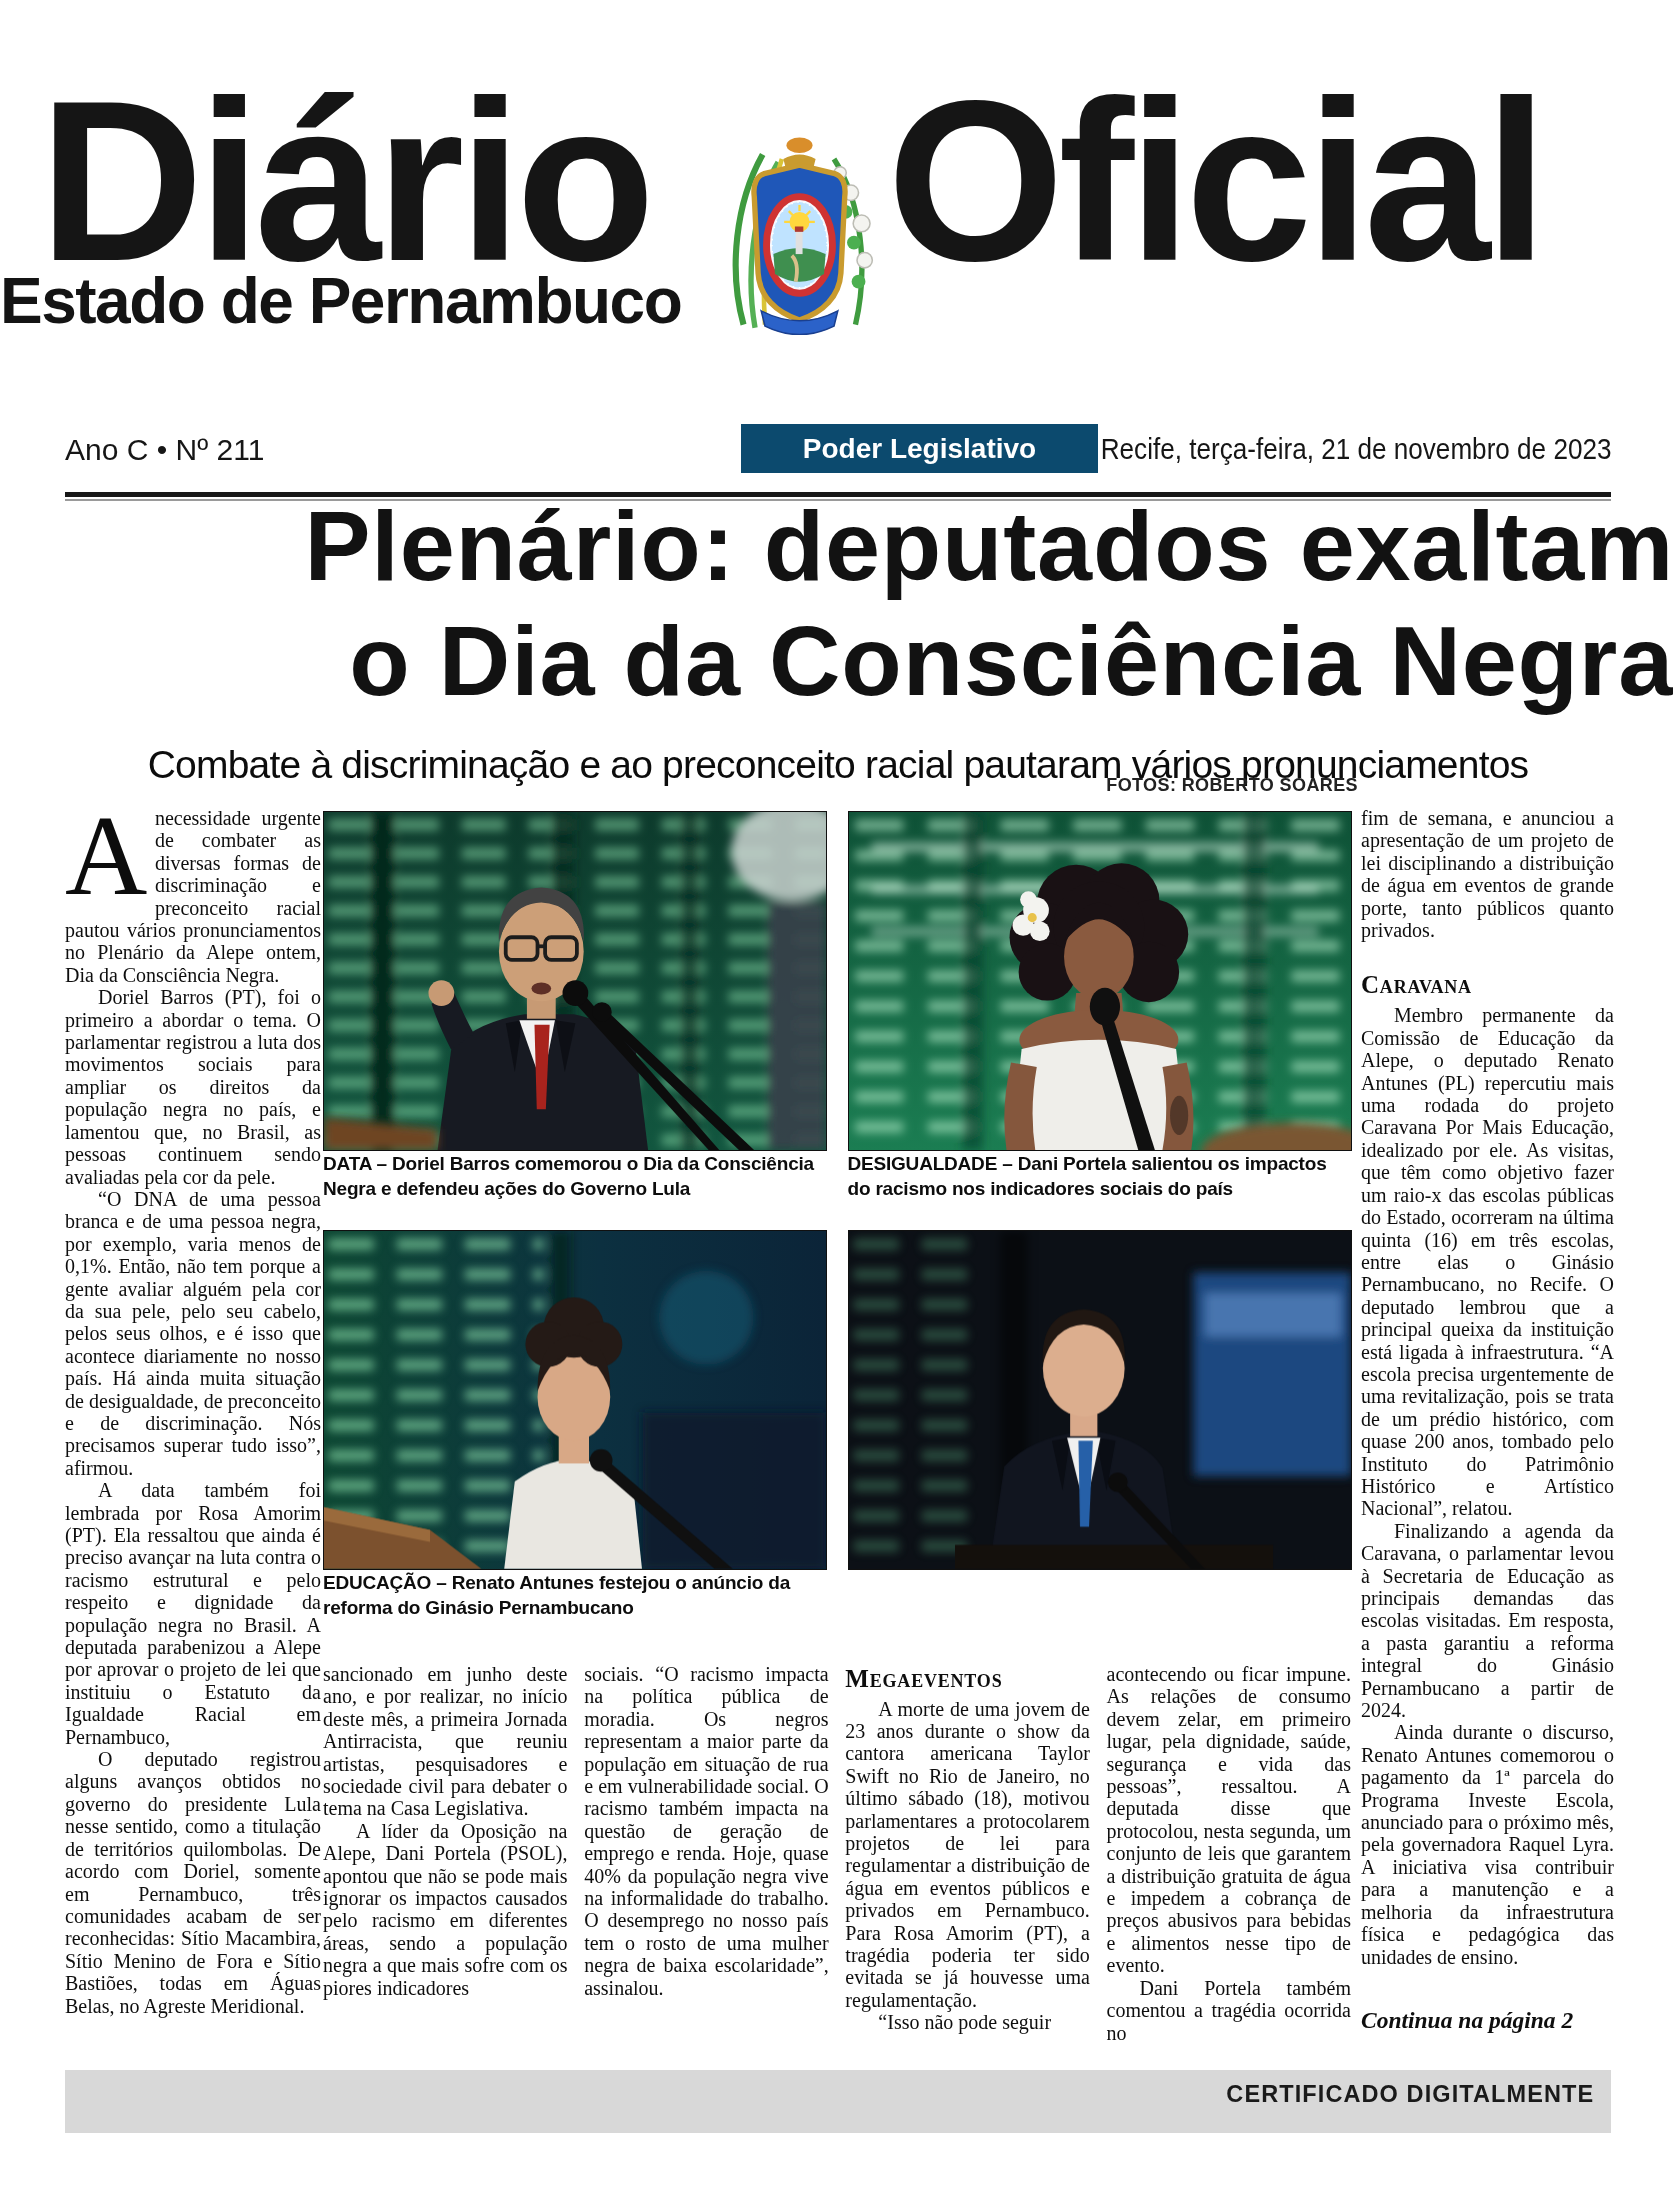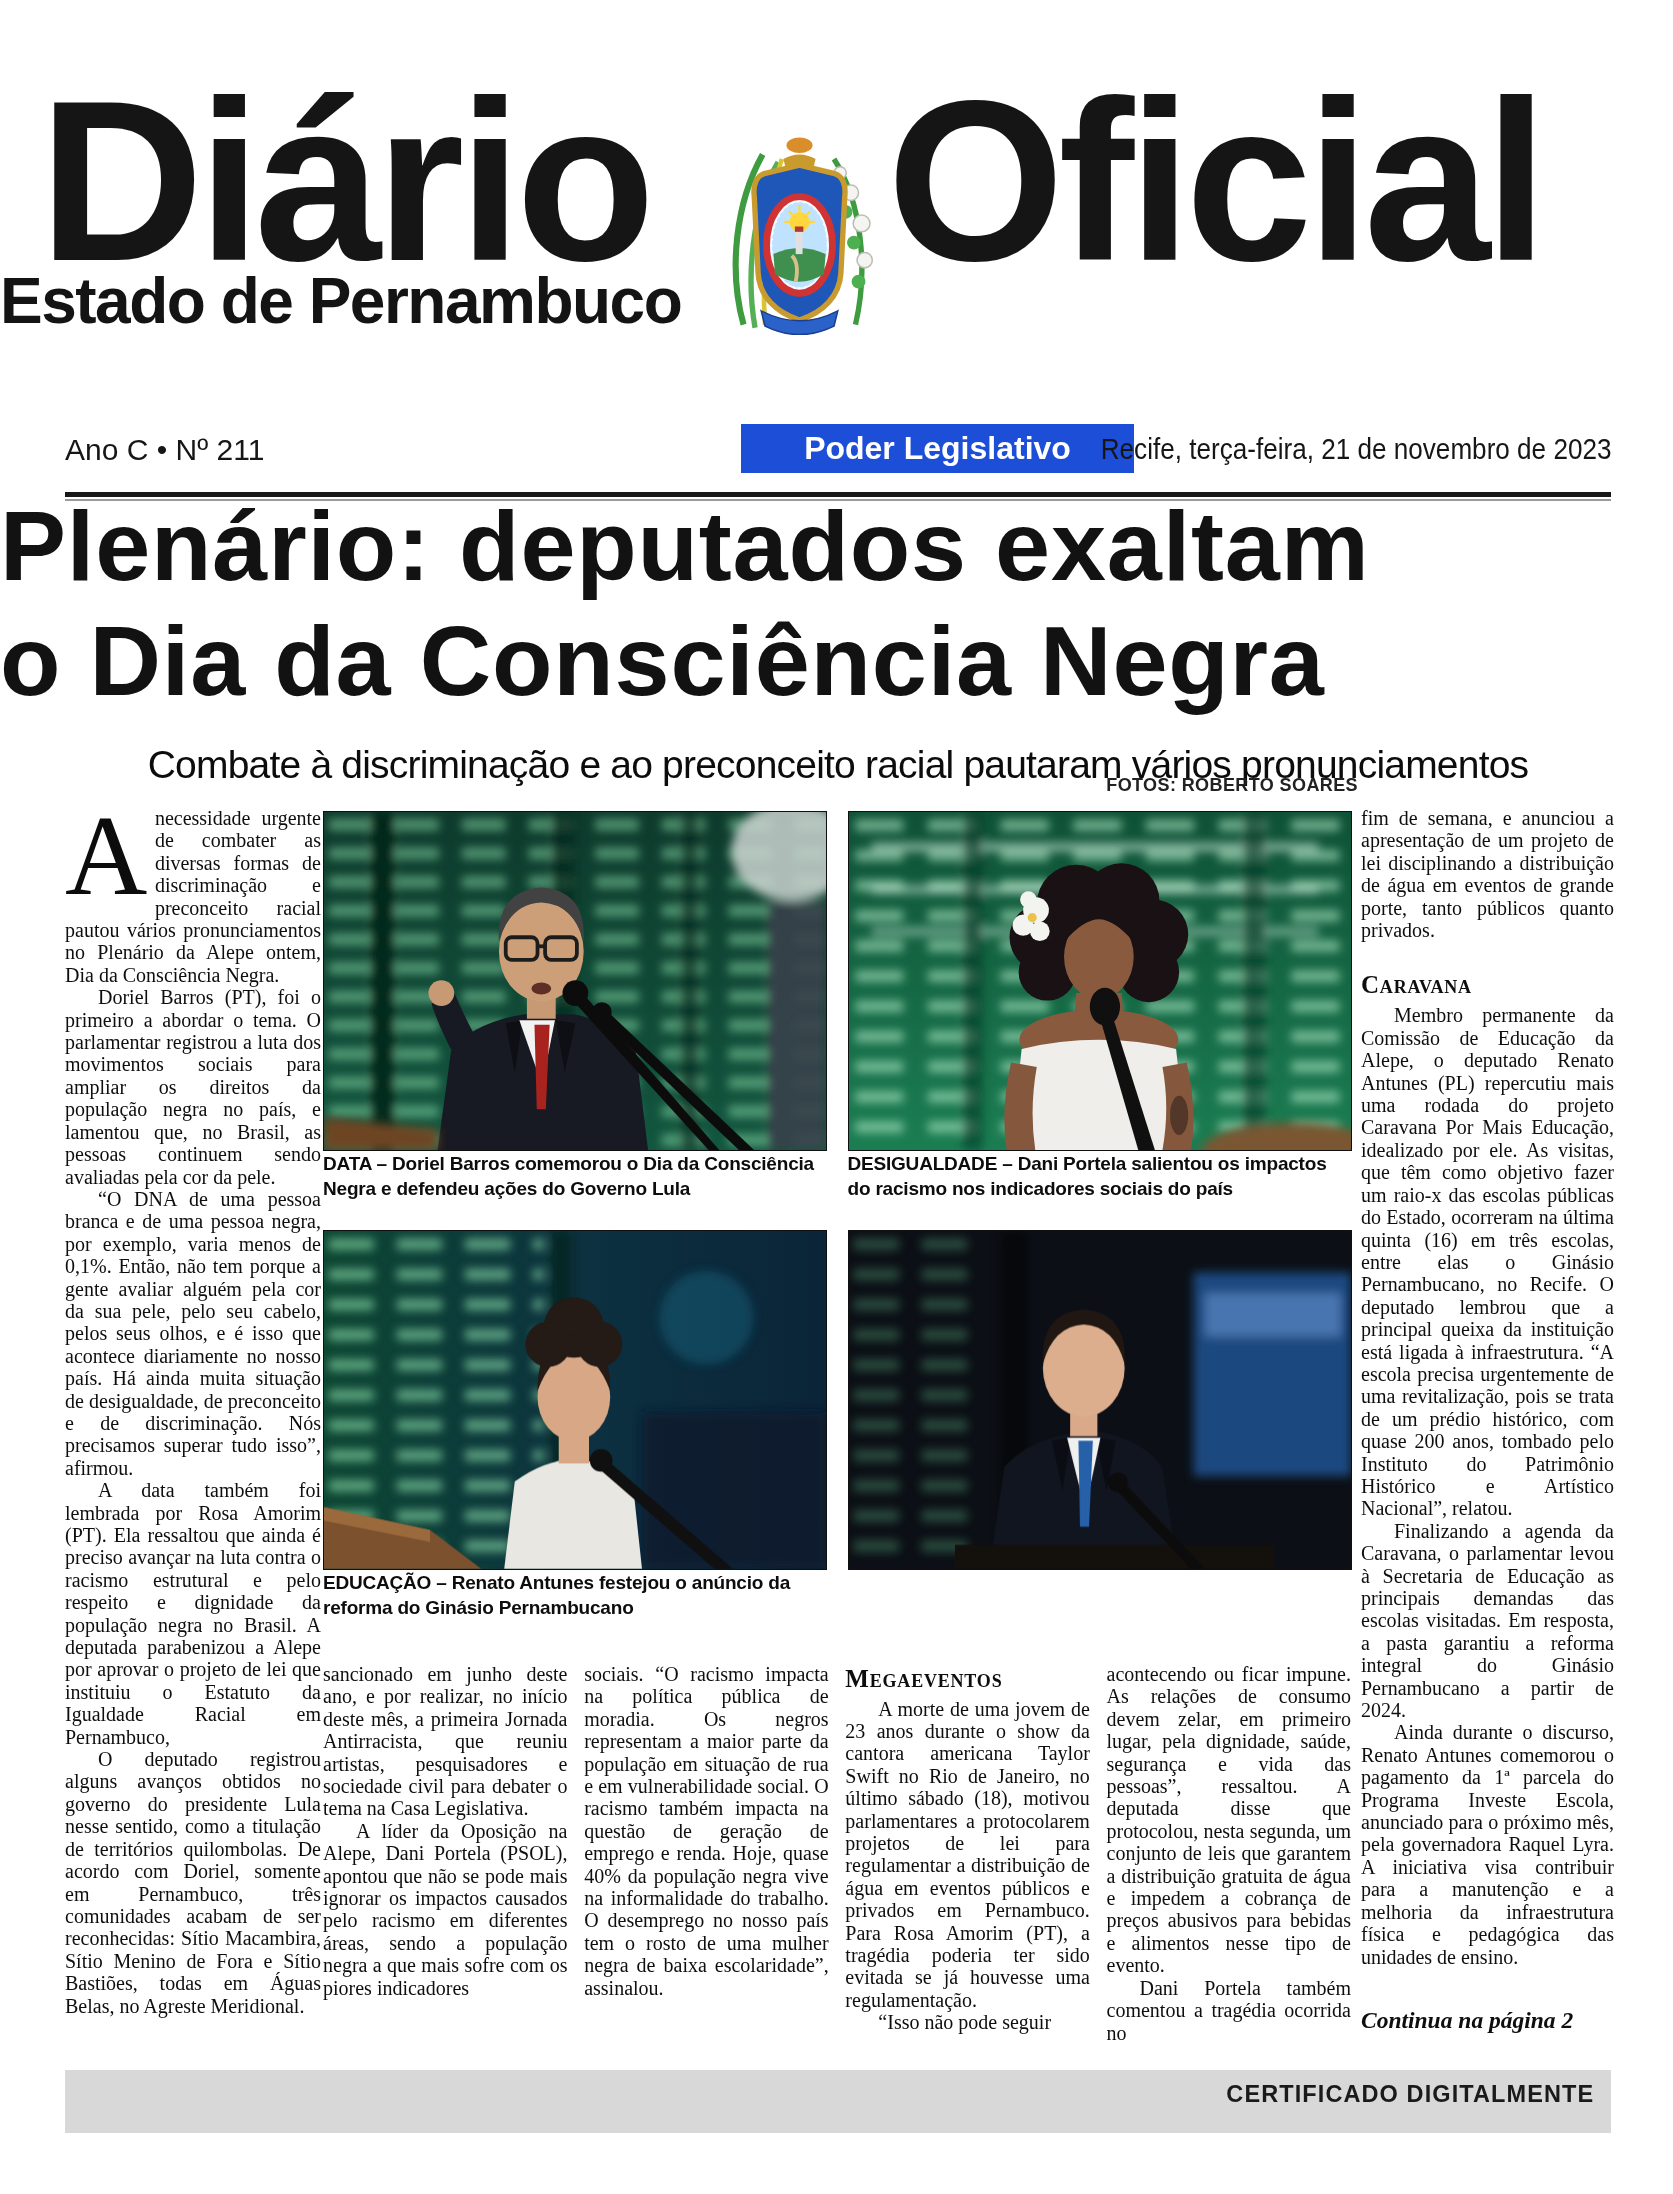--- a/index.html
+++ b/index.html
@@ -15,29 +15,29 @@
     font-size:228px;line-height:1;letter-spacing:-6px;color:#151515;white-space:nowrap;}
   .mast-left{left:39px;top:67px;}
   .mast-right{left:887px;top:67px;}
   .crest{left:719px;top:131px;width:161px;height:204px;}
   .mast-sub{left:0;top:264px;width:1478px;text-align:left;
     font-family:"Liberation Sans",sans-serif;font-weight:bold;font-size:64px;
     letter-spacing:-1.5px;color:#141414;}
 
   
   .edition{left:65px;top:433px;font-size:30px;letter-spacing:0;color:#161616;}
-  .section-box{left:741px;top:424px;width:393px;height:49px;background:#1d4ed8;
-    color:#ffffff;text-align:center;line-height:49px;font-weight:bold;font-size:32px;}
+  .section-box{left:741px;top:424px;width:357px;height:49px;background:#0c4a6e;
+    color:#ffffff;text-align:center;line-height:49px;font-weight:bold;font-size:28px;}
   .dateline{right:63px;top:433px;font-size:29px;color:#161616;white-space:nowrap;
     transform:scaleX(.9);transform-origin:100% 50%;}
   .rule{left:65px;top:492px;width:1546px;border-top:5.3px solid #171717;}
   .rule::after{content:"";display:block;height:1.5px;background:#9a9a9a;margin-top:2.3px;}
 
   
-  .headline{left:0;top:488px;width:1674px;text-align:left;
+  .headline{left:0;top:488px;width:1674px;text-align:right;
     font-family:"Liberation Sans",sans-serif;font-weight:bold;font-size:99px;
     line-height:115px;letter-spacing:0.8px;color:#121212;}
   .subheadline{left:65px;top:743px;width:1546px;text-align:center;
     font-family:"Liberation Sans",sans-serif;font-weight:normal;font-size:39px;
     letter-spacing:-0.8px;color:#0c0c0c;white-space:nowrap;}
   .photo-credit{right:316px;top:775px;font-family:"Liberation Sans",sans-serif;
     font-weight:bold;font-size:18px;color:#222;letter-spacing:0.4px;}
 
   
   .bodycol p{margin:0;font-size:20px;line-height:22.4px;text-align:justify;

